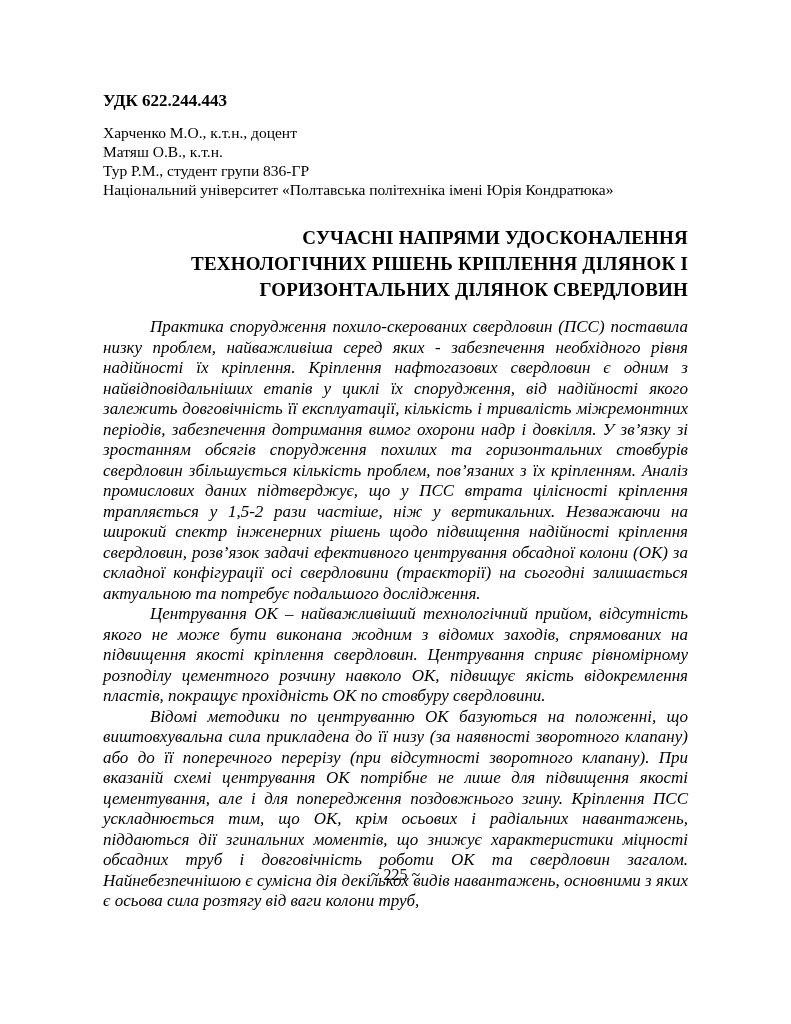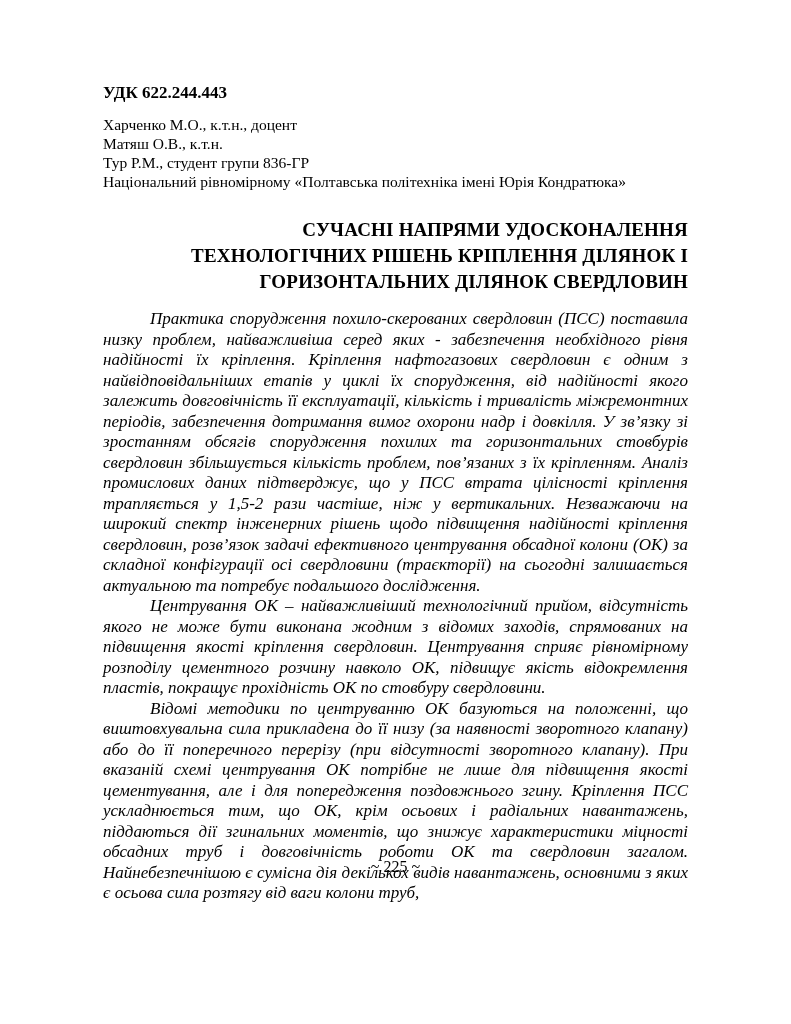--- a/index.html
+++ b/index.html
@@ -4,21 +4,21 @@
 <style>
   html, body {
     margin: 0;
     padding: 0;
     background: #ffffff;
   }
   .page {
     position: relative;
     width: 791px;
     height: 920px;
-    margin: 0 auto;
+    margin: 8px auto;
     background: #ffffff;
     color: #000000;
     font-family: "Liberation Serif", "DejaVu Serif", serif;
     box-sizing: border-box;
     padding: 82px 103px 0 103px;
     overflow: hidden;
   }
   .udc {
     font-weight: bold;
     font-size: 17px;
@@ -65,21 +65,21 @@
 <body>
 
 <div class="page">
 
   <div class="udc">УДК 622.244.443</div>
 
   <div class="authors">
     <div class="author-line">Харченко М.О., к.т.н., доцент</div>
     <div class="author-line">Матяш О.В., к.т.н.</div>
     <div class="author-line">Тур Р.М., студент групи 836-ГР</div>
-    <div class="affiliation">Національний рівномірному «Полтавська політехніка імені Юрія Кондратюка»</div>
+    <div class="affiliation">Національний університет «Полтавська політехніка імені Юрія Кондратюка»</div>
   </div>
 
   <h1 class="title">
     <span class="title-line">СУЧАСНІ НАПРЯМИ УДОСКОНАЛЕННЯ</span>
     <span class="title-line">ТЕХНОЛОГІЧНИХ РІШЕНЬ КРІПЛЕННЯ ДІЛЯНОК І</span>
     <span class="title-line">ГОРИЗОНТАЛЬНИХ ДІЛЯНОК СВЕРДЛОВИН</span>
   </h1>
 
   <div class="body">
     <p>Практика спорудження похило-скерованих свердловин (ПСС) поставила низку проблем, найважливіша серед яких - забезпечення необхідного рівня надійності їх кріплення. Кріплення нафтогазових свердловин є одним з найвідповідальніших етапів у циклі їх спорудження, від надійності якого залежить довговічність її експлуатації, кількість і тривалість міжремонтних періодів, забезпечення дотримання вимог охорони надр і довкілля. У зв’язку зі зростанням обсягів спорудження похилих та горизонтальних стовбурів свердловин збільшується кількість проблем, пов’язаних з їх кріпленням. Аналіз промислових даних підтверджує, що у ПСС втрата цілісності кріплення трапляється у 1,5-2 рази частіше, ніж у вертикальних. Незважаючи на широкий спектр інженерних рішень щодо підвищення надійності кріплення свердловин, розв’язок задачі ефективного центрування обсадної колони (ОК) за складної конфігурації осі свердловини (траєкторії) на сьогодні залишається актуальною та потребує подальшого дослідження.</p>

